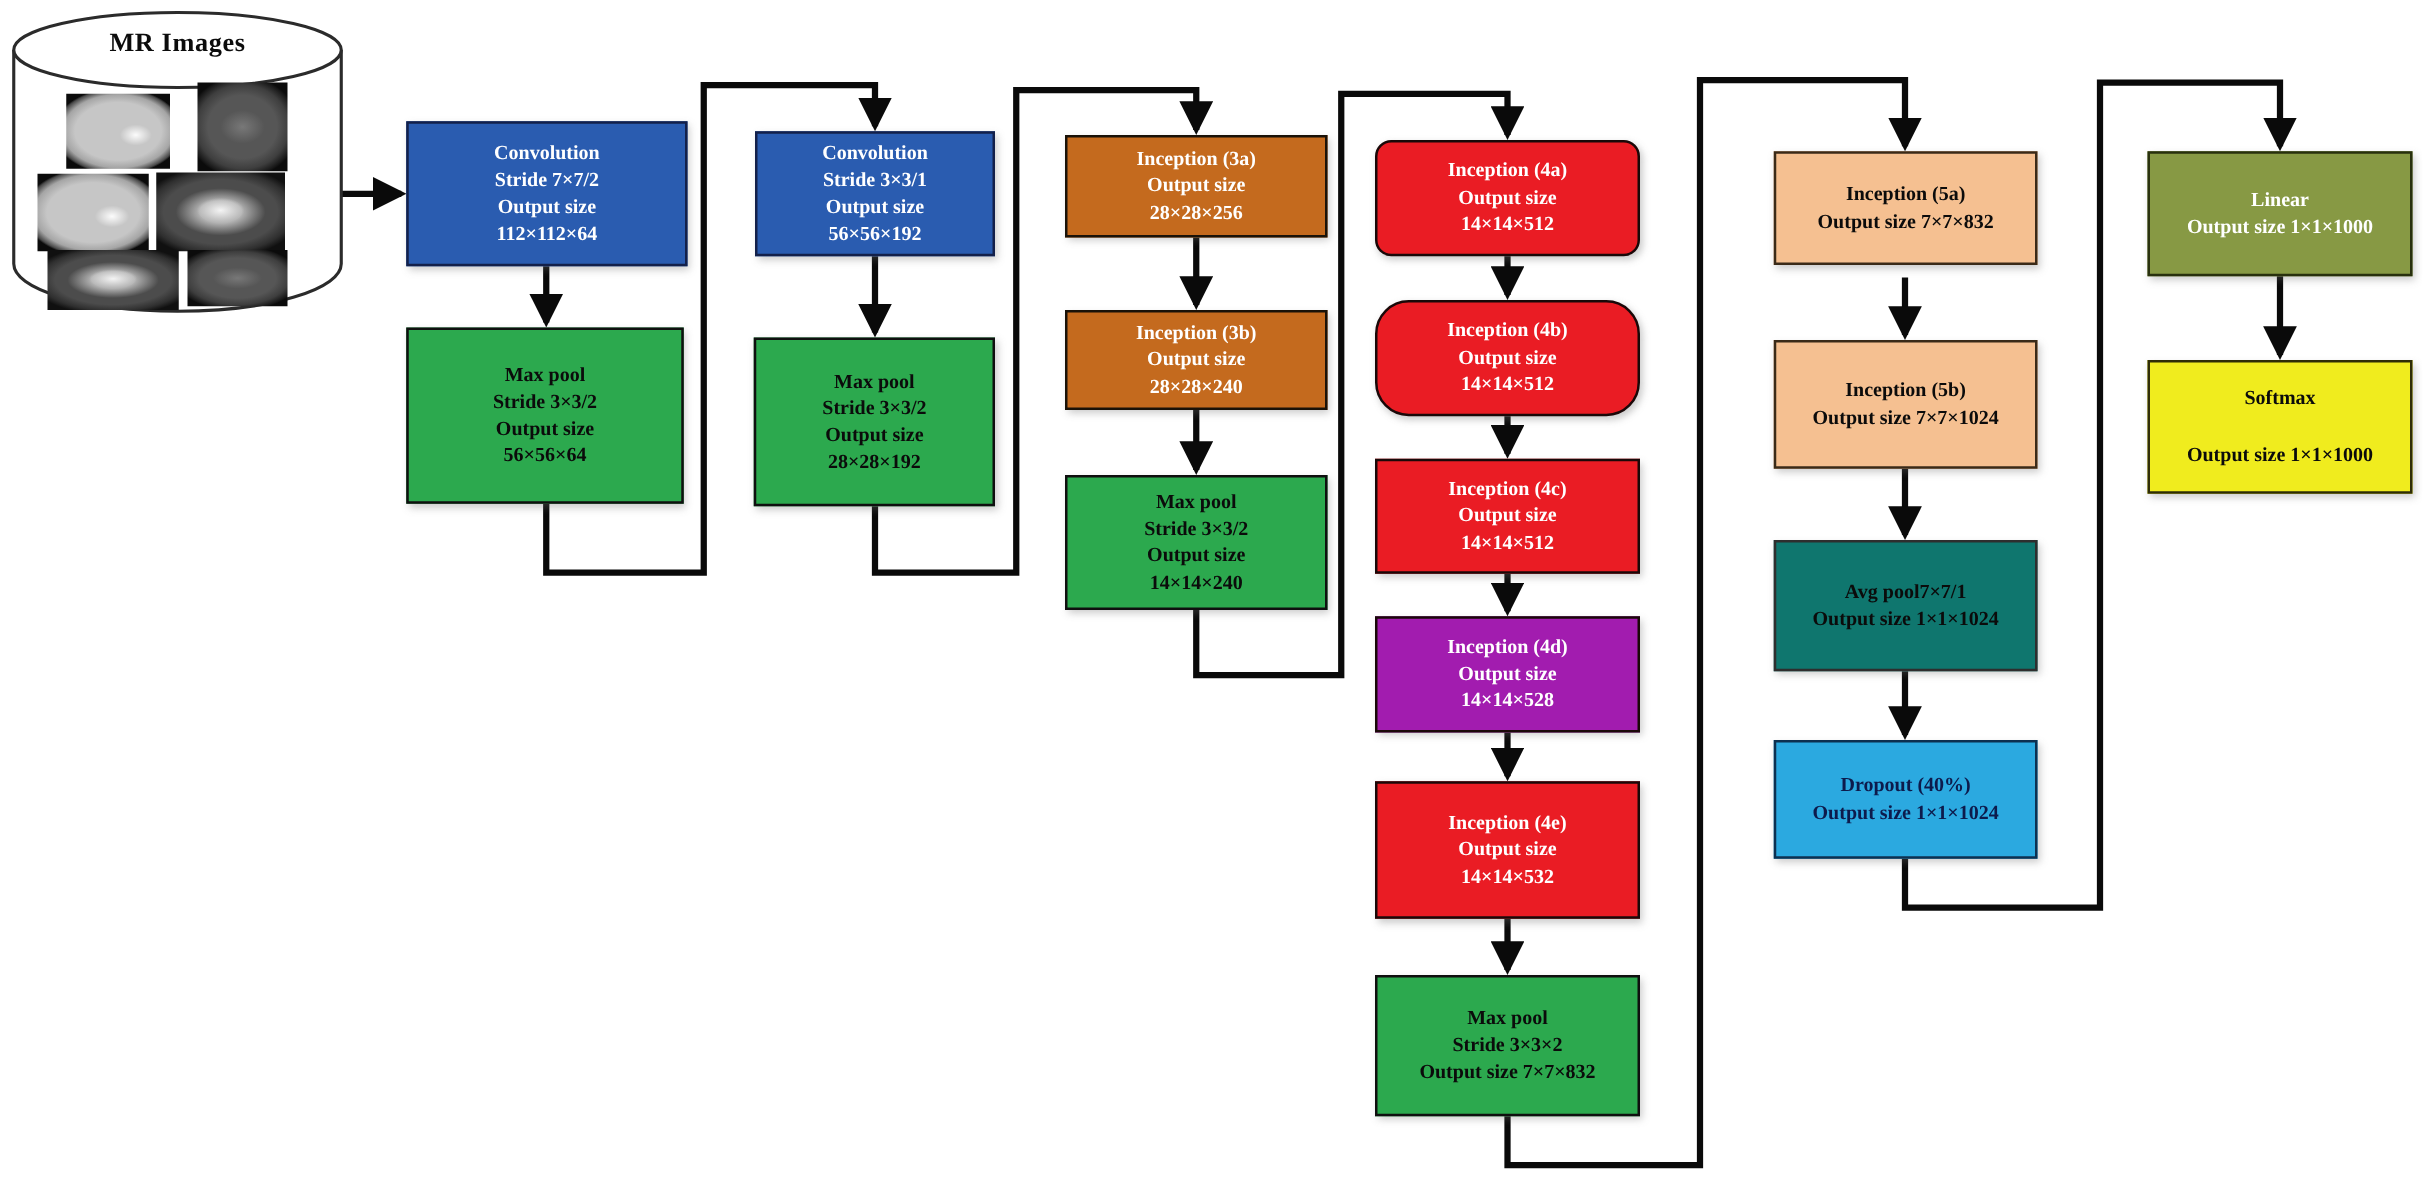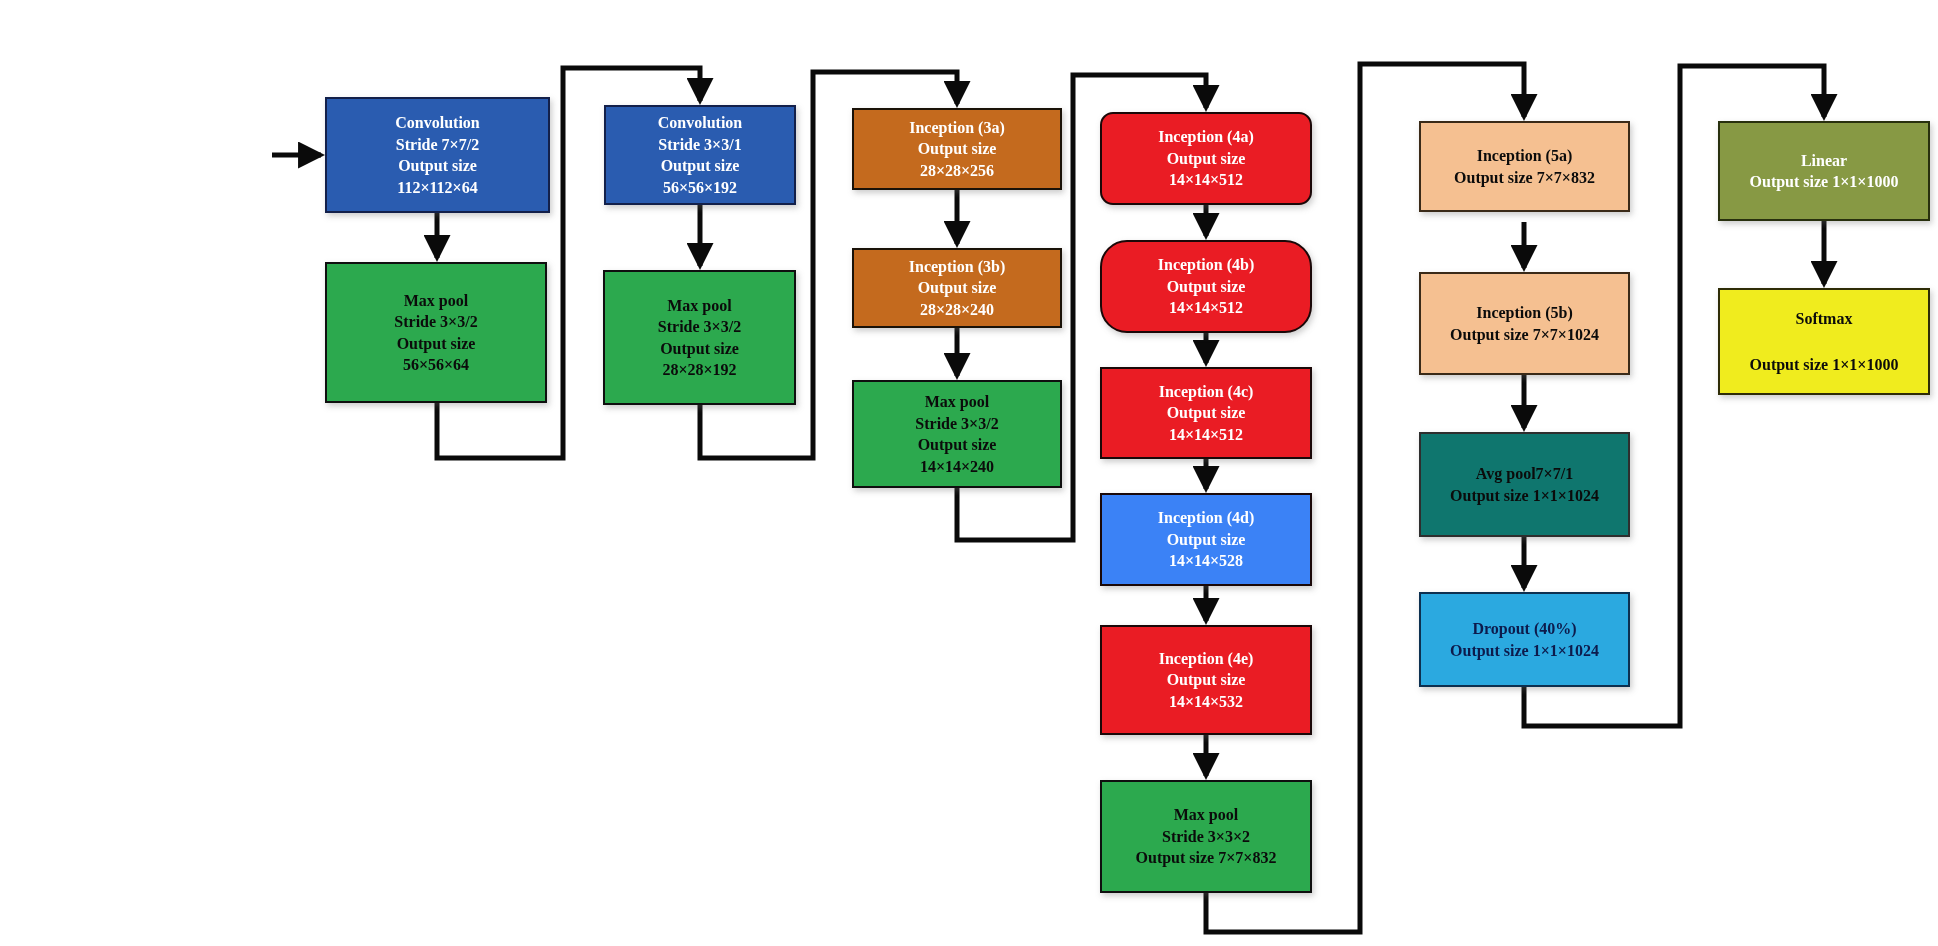--- a/index.html
+++ b/index.html
@@ -52,20 +52,35 @@
       <polyline points="1206,586 1206,621" marker-end="url(#arrowhead)"></polyline>
       <polyline points="1206,735 1206,776" marker-end="url(#arrowhead)"></polyline>
       <polyline points="1206,893 1206,932 1360,932 1360,64 1524,64 1524,117" marker-end="url(#arrowhead)"></polyline>
       <polyline points="1524,222 1524,268" marker-end="url(#arrowhead)"></polyline>
       <polyline points="1524,375 1524,428" marker-end="url(#arrowhead)"></polyline>
       <polyline points="1524,537 1524,588" marker-end="url(#arrowhead)"></polyline>
       <polyline points="1524,687 1524,726 1680,726 1680,66 1824,66 1824,117" marker-end="url(#arrowhead)"></polyline>
       <polyline points="1824,221 1824,284" marker-end="url(#arrowhead)"></polyline>
     </svg>
 
+  <div id="cylinder" style="left: 8px; top: 6px; width: 268px; height: 246px;">
+    <svg id="cyl-outline" width="268" height="246" viewBox="0 0 268 246">
+      <path d="M3,34 L3,205 A131,38 0 0 0 265,205 L265,34" fill="#ffffff" stroke="#2b2b2b" stroke-width="2.5"></path>
+      <ellipse cx="134" cy="34" rx="131" ry="30" fill="#ffffff" stroke="#2b2b2b" stroke-width="2.5"></ellipse>
+    </svg>
+    <div id="cyl-thumbs">
+        <div class="thumb light" style="left: 45px; top: 69px; width: 83px; height: 60px;"></div>
+        <div class="thumb dark" style="left: 150px; top: 60px; width: 72px; height: 71px;"></div>
+        <div class="thumb light" style="left: 22px; top: 133px; width: 89px; height: 62px;"></div>
+        <div class="thumb xpattern" style="left: 117px; top: 132px; width: 103px; height: 63px;"></div>
+        <div class="thumb xpattern" style="left: 30px; top: 194px; width: 105px; height: 48px;"></div>
+        <div class="thumb dark" style="left: 142px; top: 194px; width: 80px; height: 45px;"></div>
+      </div>
+    <div id="cyl-label">MR Images</div>
+  </div>
 
   <div id="nodes">
       <div class="node" style="left: 325px; top: 97px; width: 225px; height: 116px; background: rgb(42, 92, 176); color: rgb(255, 255, 255); border-color: rgb(19, 32, 74);">
         <div class="ln">Convolution</div>
         <div class="ln">Stride 7×7/2</div>
         <div class="ln">Output size</div>
         <div class="ln">112×112×64</div>
       </div>
       <div class="node" style="left: 325px; top: 262px; width: 222px; height: 141px; background: rgb(44, 169, 78); color: rgb(11, 11, 11); border-color: rgb(15, 15, 15);">
         <div class="ln">Max pool</div>
@@ -109,21 +124,21 @@
       <div class="node" style="left: 1100px; top: 240px; width: 212px; height: 93px; background: rgb(234, 28, 36); color: rgb(255, 255, 255); border-color: rgb(26, 8, 8); border-radius: 27px;">
         <div class="ln">Inception (4b)</div>
         <div class="ln">Output size</div>
         <div class="ln">14×14×512</div>
       </div>
       <div class="node" style="left: 1100px; top: 367px; width: 212px; height: 92px; background: rgb(234, 28, 36); color: rgb(255, 255, 255); border-color: rgb(26, 8, 8);">
         <div class="ln">Inception (4c)</div>
         <div class="ln">Output size</div>
         <div class="ln">14×14×512</div>
       </div>
-      <div class="node" style="left: 1100px; top: 493px; width: 212px; height: 93px; background: #3b82f6; color: rgb(255, 255, 255); border-color: rgb(26, 8, 8);">
+      <div class="node" style="left: 1100px; top: 493px; width: 212px; height: 93px; background: #a21caf; color: rgb(255, 255, 255); border-color: rgb(26, 8, 8);">
         <div class="ln">Inception (4d)</div>
         <div class="ln">Output size</div>
         <div class="ln">14×14×528</div>
       </div>
       <div class="node" style="left: 1100px; top: 625px; width: 212px; height: 110px; background: rgb(234, 28, 36); color: rgb(255, 255, 255); border-color: rgb(26, 8, 8);">
         <div class="ln">Inception (4e)</div>
         <div class="ln">Output size</div>
         <div class="ln">14×14×532</div>
       </div>
       <div class="node" style="left: 1100px; top: 780px; width: 212px; height: 113px; background: rgb(44, 169, 78); color: rgb(11, 11, 11); border-color: rgb(15, 15, 15);">

